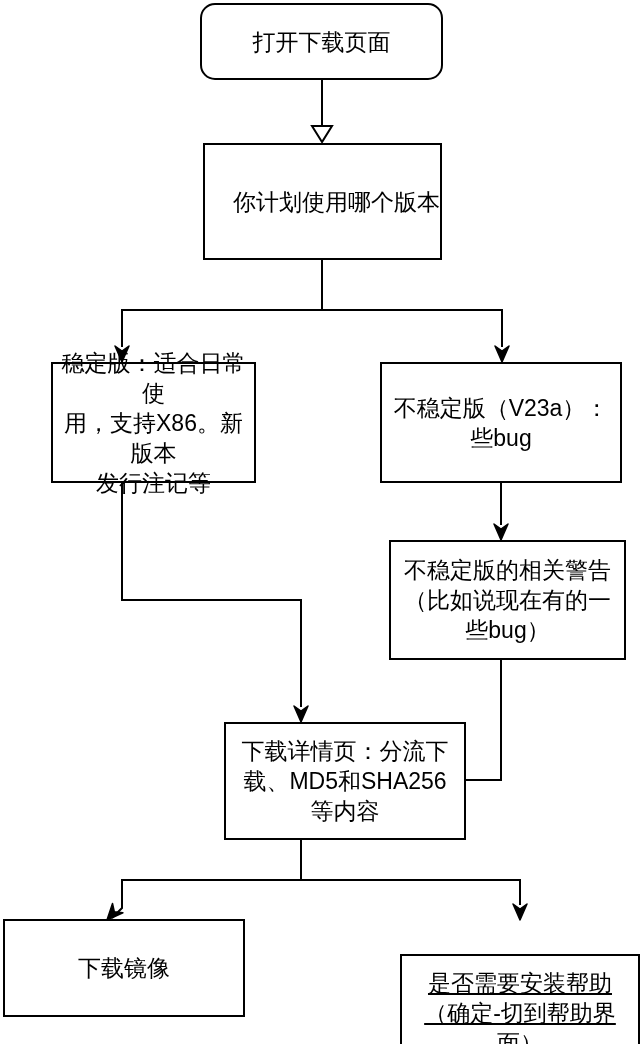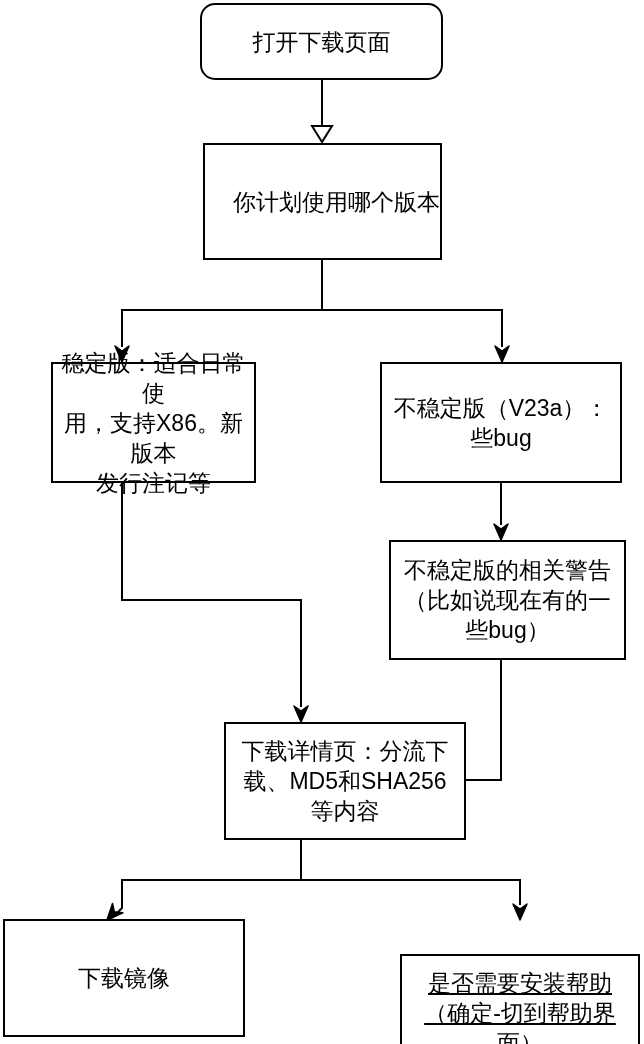--- a/index.html
+++ b/index.html
@@ -55,21 +55,21 @@
   }
   .node.rounded {
     border-radius: 15px;
   }
   #n-open     { left: 200px; top: 3px;   width: 243px; height: 77px; }
   #n-version  { left: 203px; top: 143px; width: 239px; height: 117px; justify-content: flex-end; }
   #n-stable   { left: 3px;   top: 362px; width: 205px; height: 121px; margin-left: 48px; }
   #n-unstable { left: 380px; top: 362px; width: 242px; height: 121px; }
   #n-warning  { left: 381px; top: 540px; width: 237px; height: 120px; margin-left: 8px; }
   #n-detail   { left: 180px; top: 722px; width: 242px; height: 118px; margin-left: 44px; }
-  #n-image    { left: 3px;   top: 919px; width: 242px; height: 118px; }
+  #n-image    { left: 3px;   top: 919px; width: 242px; height: 98px; }
   #n-help     { left: 400px; top: 954px; width: 240px; height: 118px; text-decoration: underline; }
 </style>
 </head>
 <body>
 
 <div id="canvas">
 
   <svg id="connector-layer" viewBox="0 0 644 1044" xmlns="http://www.w3.org/2000/svg">
 
     <g>

